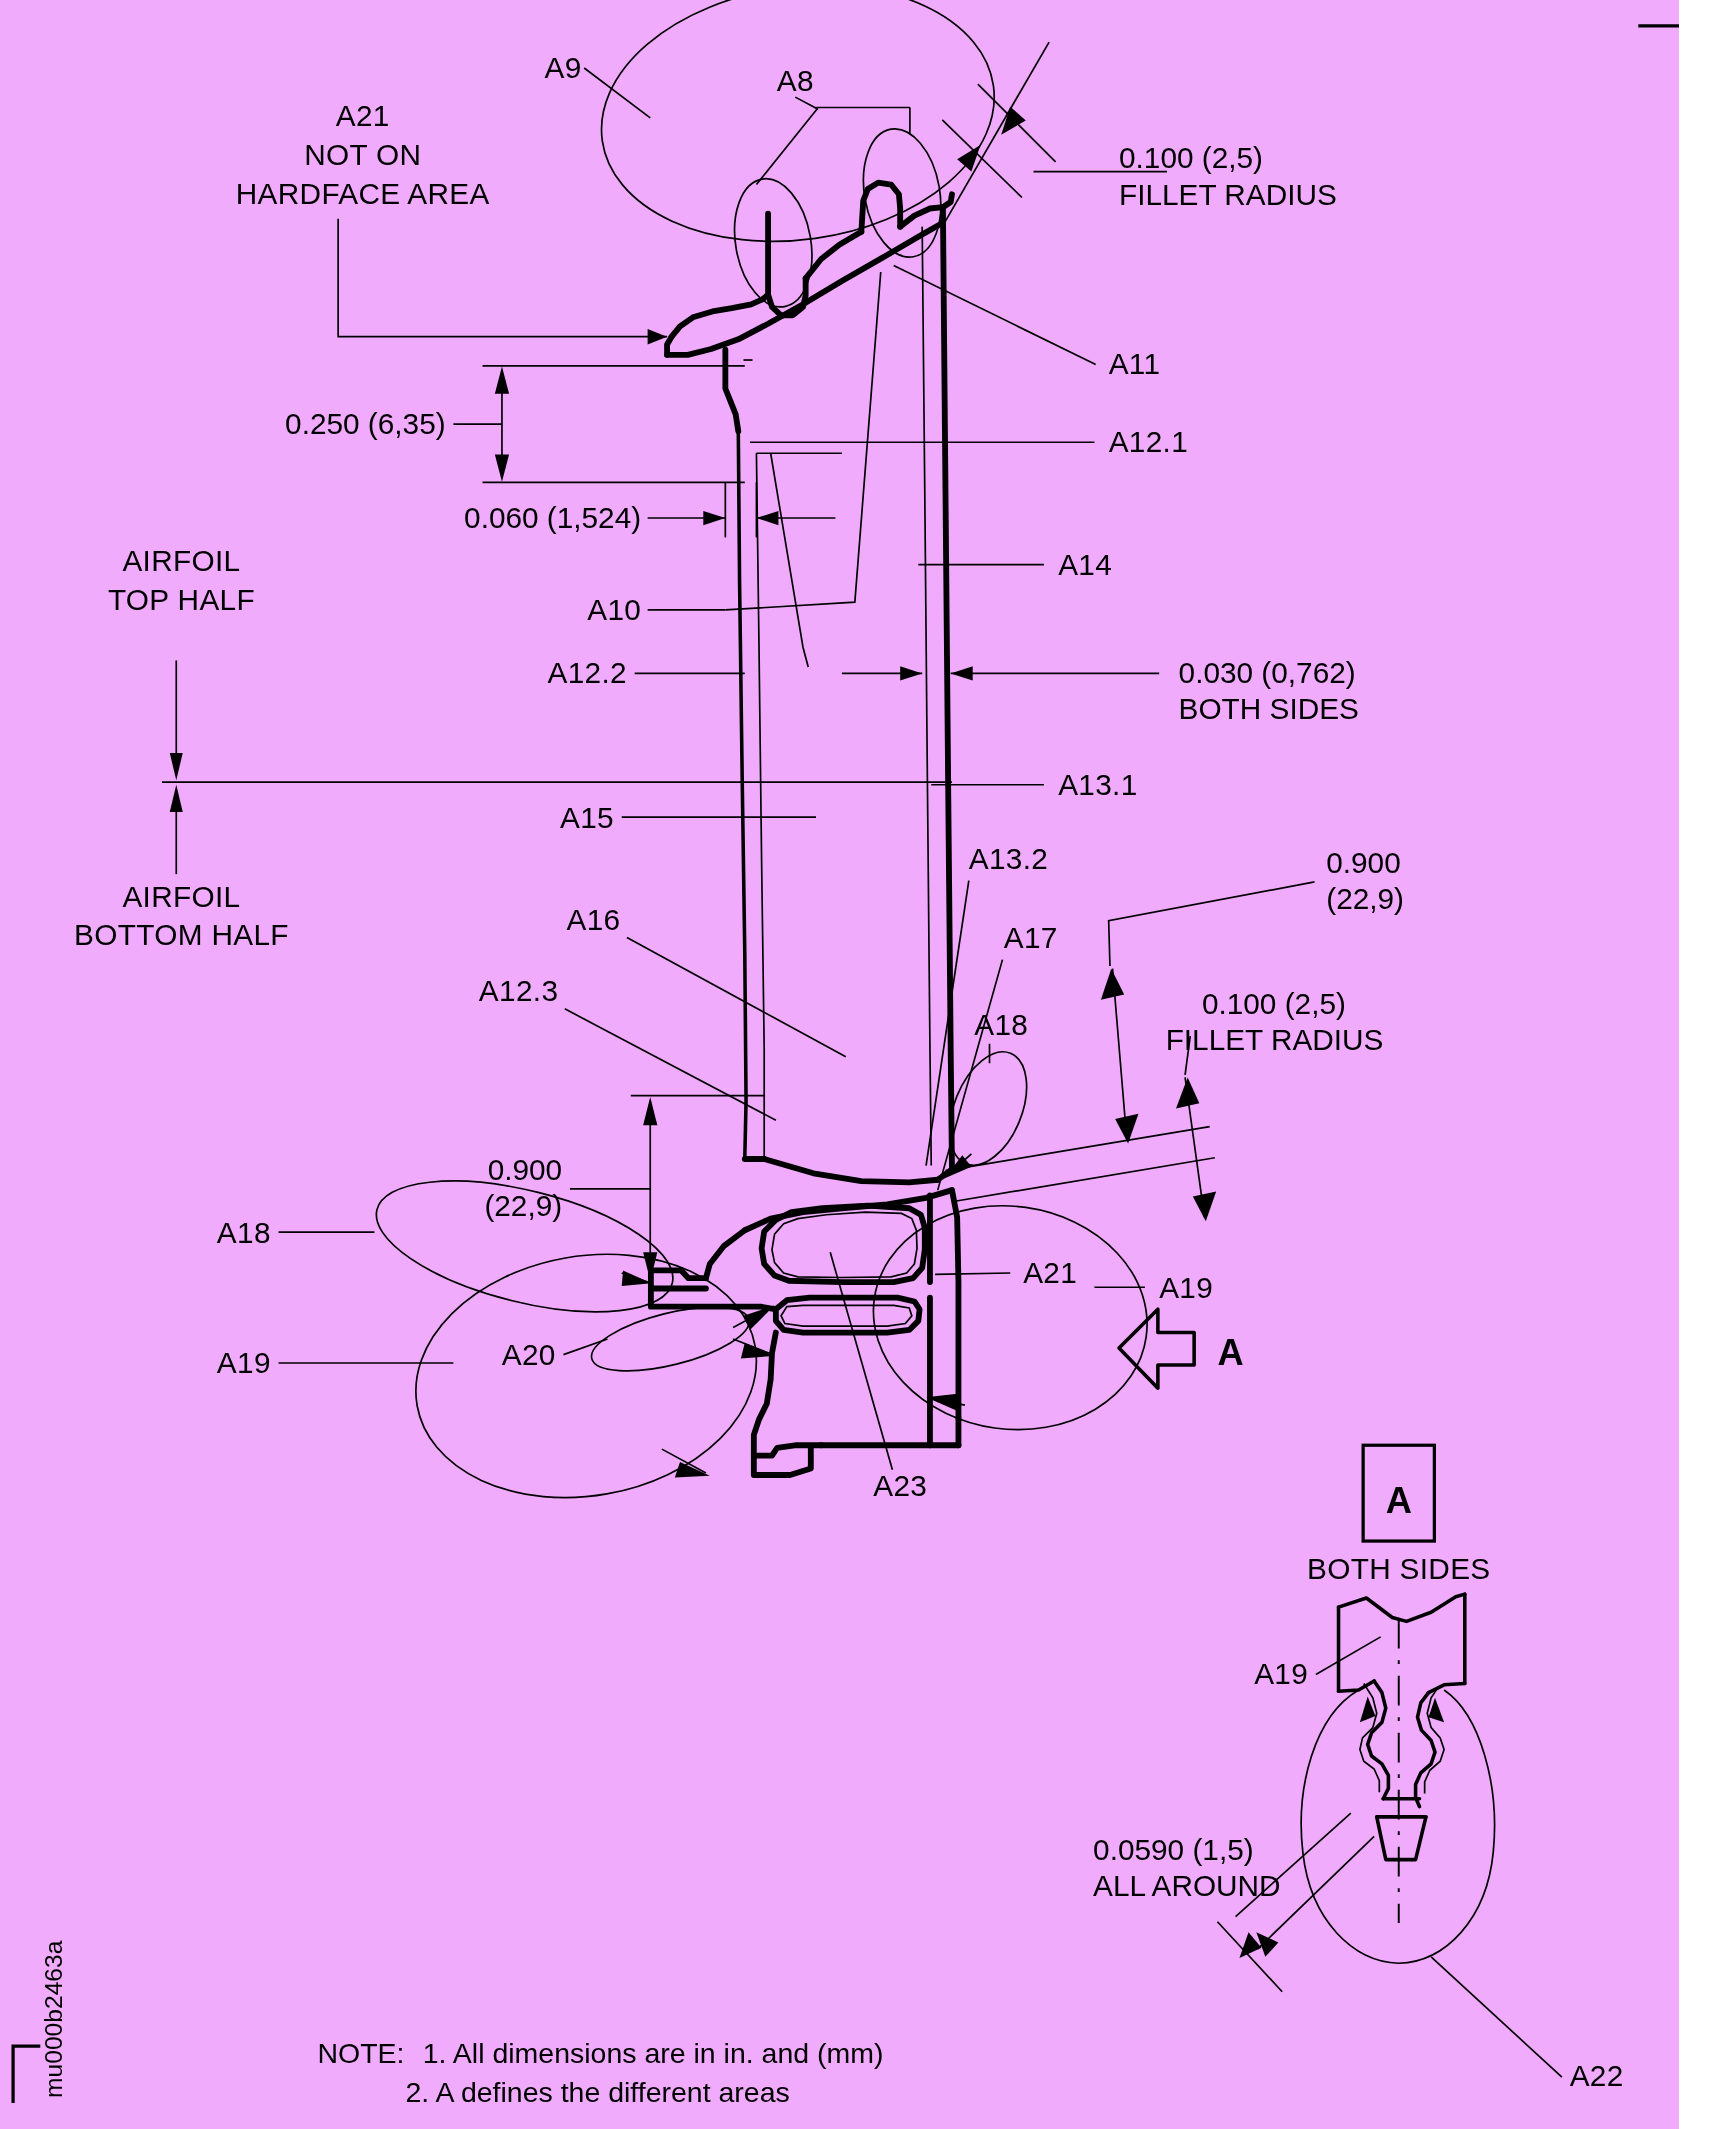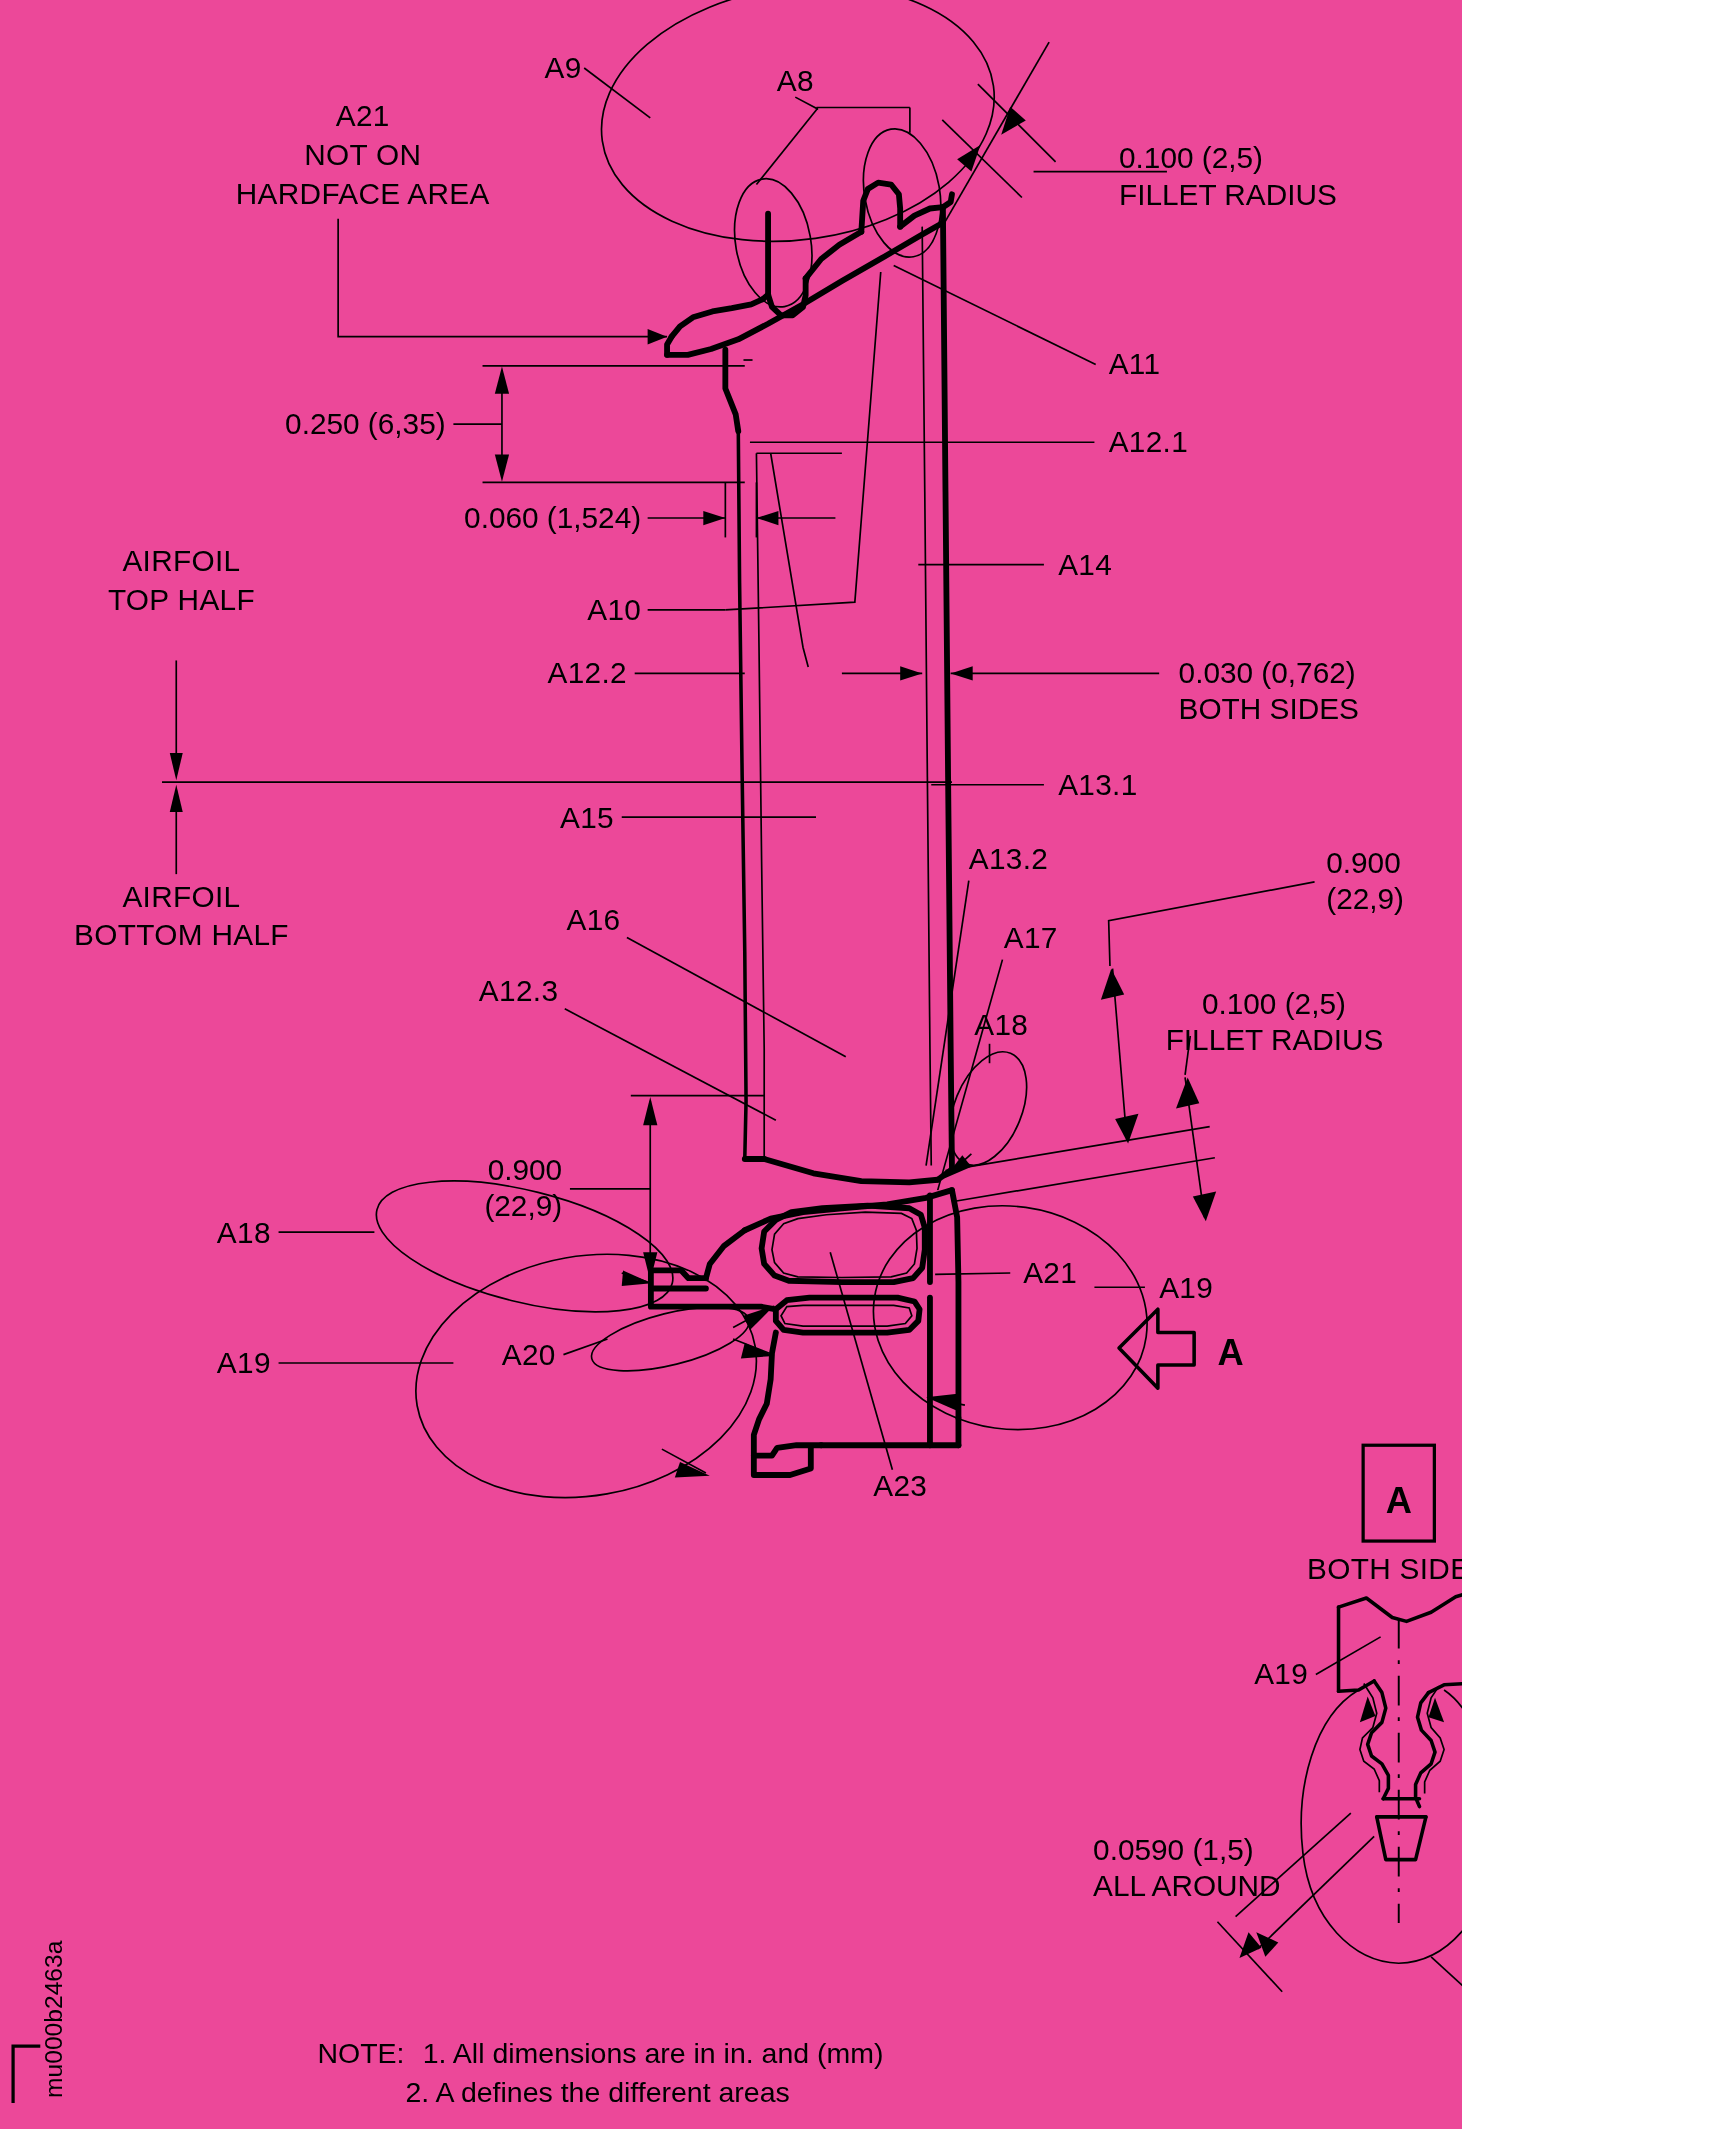--- a/index.html
+++ b/index.html
@@ -6,23 +6,23 @@
   html, body {
     margin: 0;
     padding: 0;
     background: #ffffff;
   }
   body {
     font-family: "Liberation Sans", sans-serif;
   }
   #sheet {
     position: relative;
-    width: 1462px;
+    width: 1679px;
     height: 2129px;
-    background: #ec4899;
+    background: #f0abfc;
     overflow: hidden;
   }
   #sheet svg {
     position: absolute;
     left: 0;
     top: 0;
     width: 1733px;
     height: 2129px;
   }
   .lbl {

